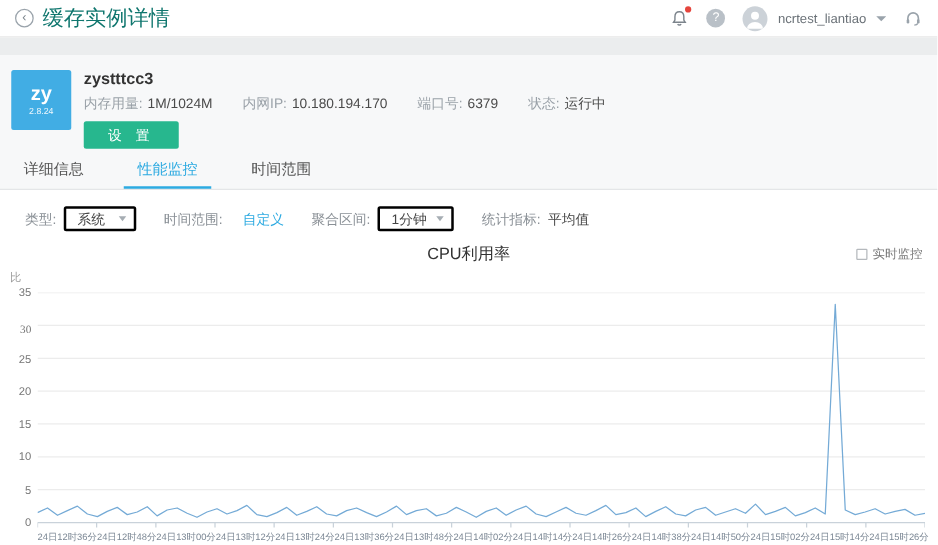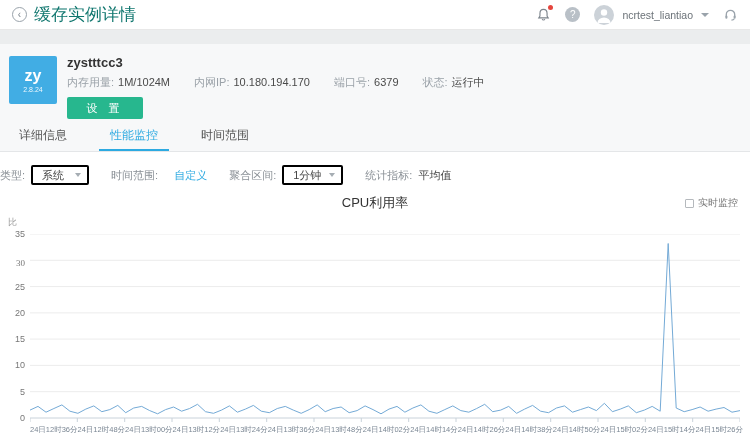--- a/index.html
+++ b/index.html
@@ -48,21 +48,21 @@
   
   .tabs { display:flex; margin-top:10px; padding:0 10px; }
   .tab { width:66px; text-align:center; font-size:12px; color:#555; padding:5px 0 7px;
     cursor:pointer; margin-right:25px; position:relative; }
   .tab.active { color:var(--accent,#2daae1); }
   .tab.active::after { content:""; position:absolute; left:-2px; right:-2px; bottom:0;
     height:2px; background:var(--accent,#2daae1); }
 
   
   .content { background:#fff; padding-top:12px; }
-  .filter-bar { display:flex; align-items:center; padding:0 0; font-size:11px; height:22px; }
+  .filter-bar { display:flex; align-items:center; padding:0 20px; font-size:11px; height:22px; }
   .flabel-sm { color:#8a9096; margin-right:6px; }
   .select-box { height:20px; border:2px solid #000000; border-radius:2px; background:#fff;
     display:flex; align-items:center; padding:0 6px 0 9px; font-size:11px; color:#444;
     cursor:pointer; min-width:58px; justify-content:space-between; gap:8px; }
   .select-caret { width:0; height:0; border-left:3.5px solid transparent;
     border-right:3.5px solid transparent; border-top:4px solid #a6adb3; }
   .btn-group { display:flex; }
   .range-btn { height:20px; padding:0 9px; border:1px solid #dcdfe2; background:#fff;
     color:#555; font-size:10.5px; cursor:pointer; margin-left:-1px; display:flex;
     align-items:center; font-family:inherit; }

